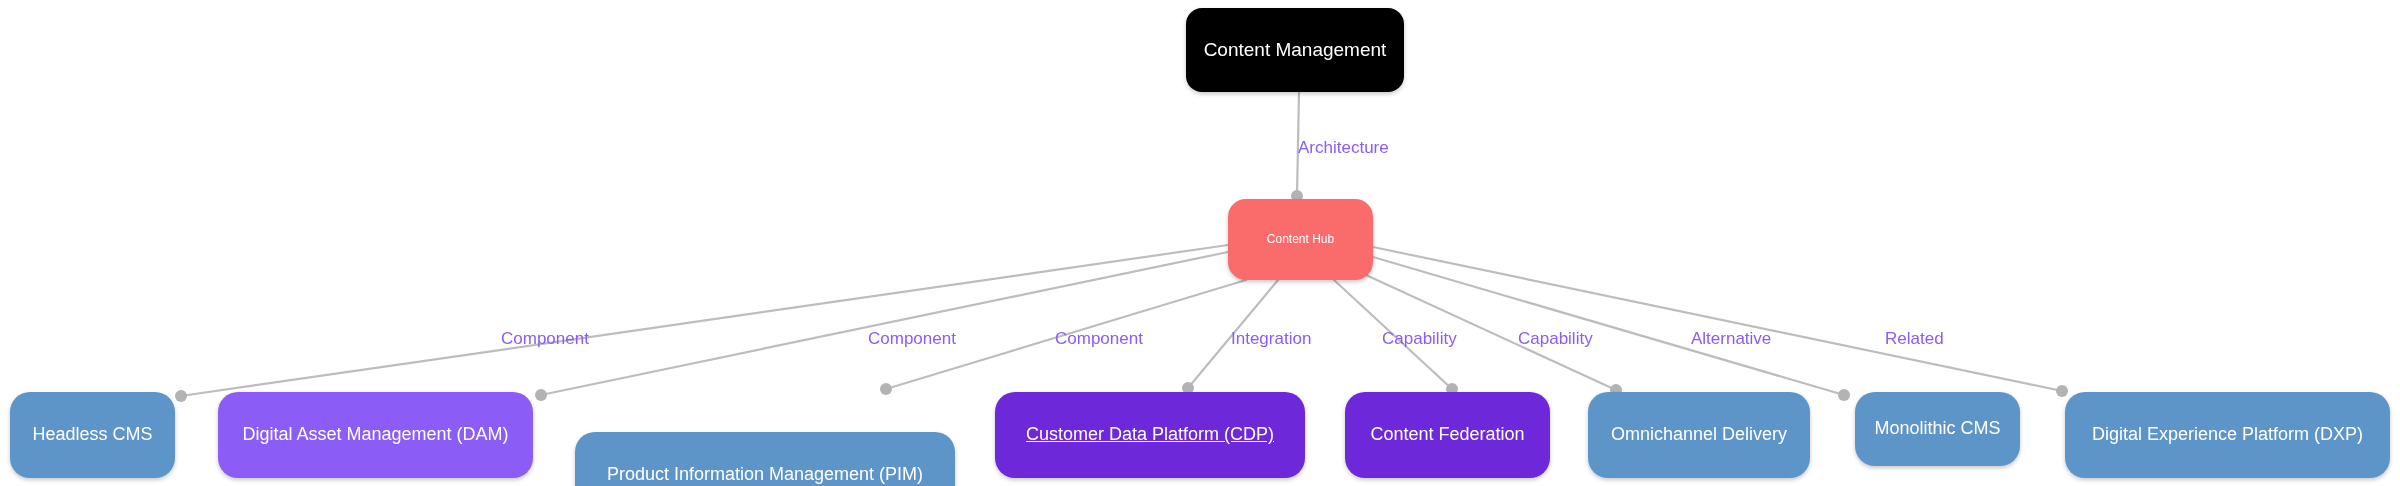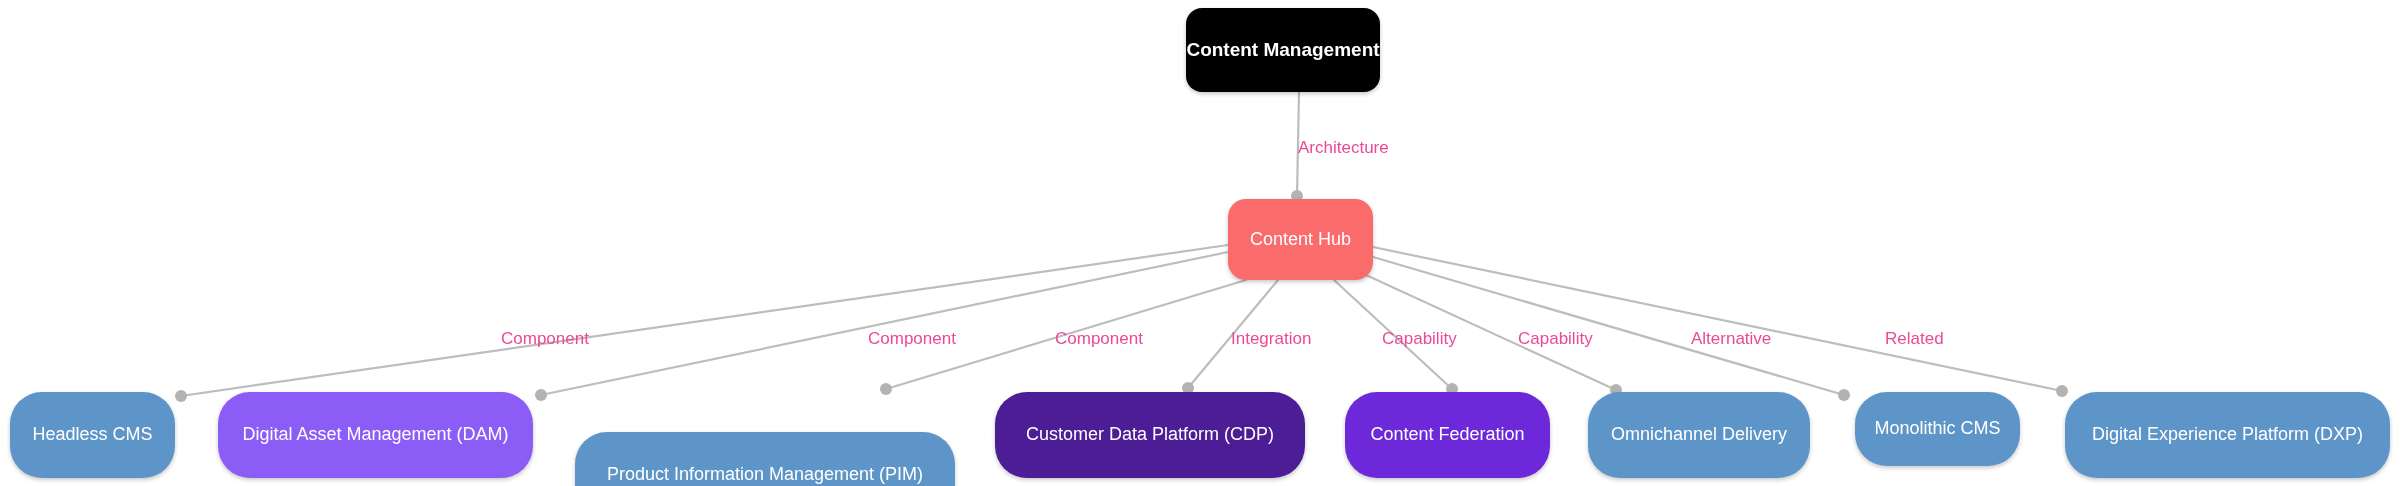--- a/index.html
+++ b/index.html
@@ -43,33 +43,33 @@
   }
   .node.root {
     background: #000000;
     color: #ffffff;
     font-size: 19px;
     border-radius: 16px;
   }
   .node.hub {
     background: #fa6b6b;
     color: #ffffff;
-    font-size: 18px;
+    font-size: 12px;
     border-radius: 18px;
   }
   .node.leaf {
     background: #5e95c8;
     color: #ffffff;
     font-size: 18px;
-    border-radius: 32px;
+    border-radius: 20px;
   }
   .edge-label {
     position: absolute;
     font-size: 17px;
-    color: #ec4899;
+    color: #8b5cf6;
     white-space: nowrap;
     user-select: none;
   }
 </style>
 </head>
 <body>
 
 <div id="canvas">
 
   <svg id="edge-layer" width="2400" height="486" viewBox="0 0 2400 486" xmlns="http://www.w3.org/2000/svg">
@@ -87,36 +87,36 @@
       <circle cx="541" cy="395" r="6" fill="#b3b3b3"></circle>
       <circle cx="886" cy="389" r="6" fill="#b3b3b3"></circle>
       <circle cx="1188" cy="388" r="6" fill="#b3b3b3"></circle>
       <circle cx="1452" cy="389" r="6" fill="#b3b3b3"></circle>
       <circle cx="1616" cy="390" r="6" fill="#b3b3b3"></circle>
       <circle cx="1844" cy="395" r="6" fill="#b3b3b3"></circle>
       <circle cx="2062" cy="391" r="6" fill="#b3b3b3"></circle>
     </svg>
 
   <div id="node-layer">
-      <div class="node root" style="left: 1186px; top: 8px; width: 194px; height: 84px; background: rgb(0, 0, 0); color: rgb(255, 255, 255); font-weight: bold;">
+      <div class="node root" style="left: 1186px; top: 8px; width: 218px; height: 84px; background: rgb(0, 0, 0); color: rgb(255, 255, 255);">
         <span>Content Management</span>
       </div>
       <div class="node hub" style="left: 1228px; top: 199px; width: 145px; height: 81px; background: rgb(250, 107, 107); color: rgb(255, 255, 255);">
         <span>Content Hub</span>
       </div>
       <div class="node leaf" style="left: 10px; top: 392px; width: 165px; height: 86px; background: rgb(94, 149, 200);">
         <span>Headless CMS</span>
       </div>
       <div class="node leaf" style="left: 218px; top: 392px; width: 315px; height: 86px; background: #8b5cf6;">
         <span>Digital Asset Management (DAM)</span>
       </div>
       <div class="node leaf" style="left: 575px; top: 392px; width: 380px; height: 86px; background: rgb(94, 149, 200); margin-top: 40px;">
         <span>Product Information Management (PIM)</span>
       </div>
-      <div class="node leaf" style="left: 995px; top: 392px; width: 310px; height: 86px; background: #4c1d95;">
+      <div class="node leaf" style="left: 995px; top: 392px; width: 310px; height: 86px; background: #6d28d9; text-decoration: underline;">
         <span>Customer Data Platform (CDP)</span>
       </div>
       <div class="node leaf" style="left: 1345px; top: 392px; width: 205px; height: 86px; background: #6d28d9;">
         <span>Content Federation</span>
       </div>
       <div class="node leaf" style="left: 1588px; top: 392px; width: 222px; height: 86px; background: rgb(94, 149, 200); text-align: right;">
         <span>Omnichannel Delivery</span>
       </div>
       <div class="node leaf" style="left: 1855px; top: 392px; width: 165px; height: 74px; background: rgb(94, 149, 200);">
         <span>Monolithic CMS</span>

